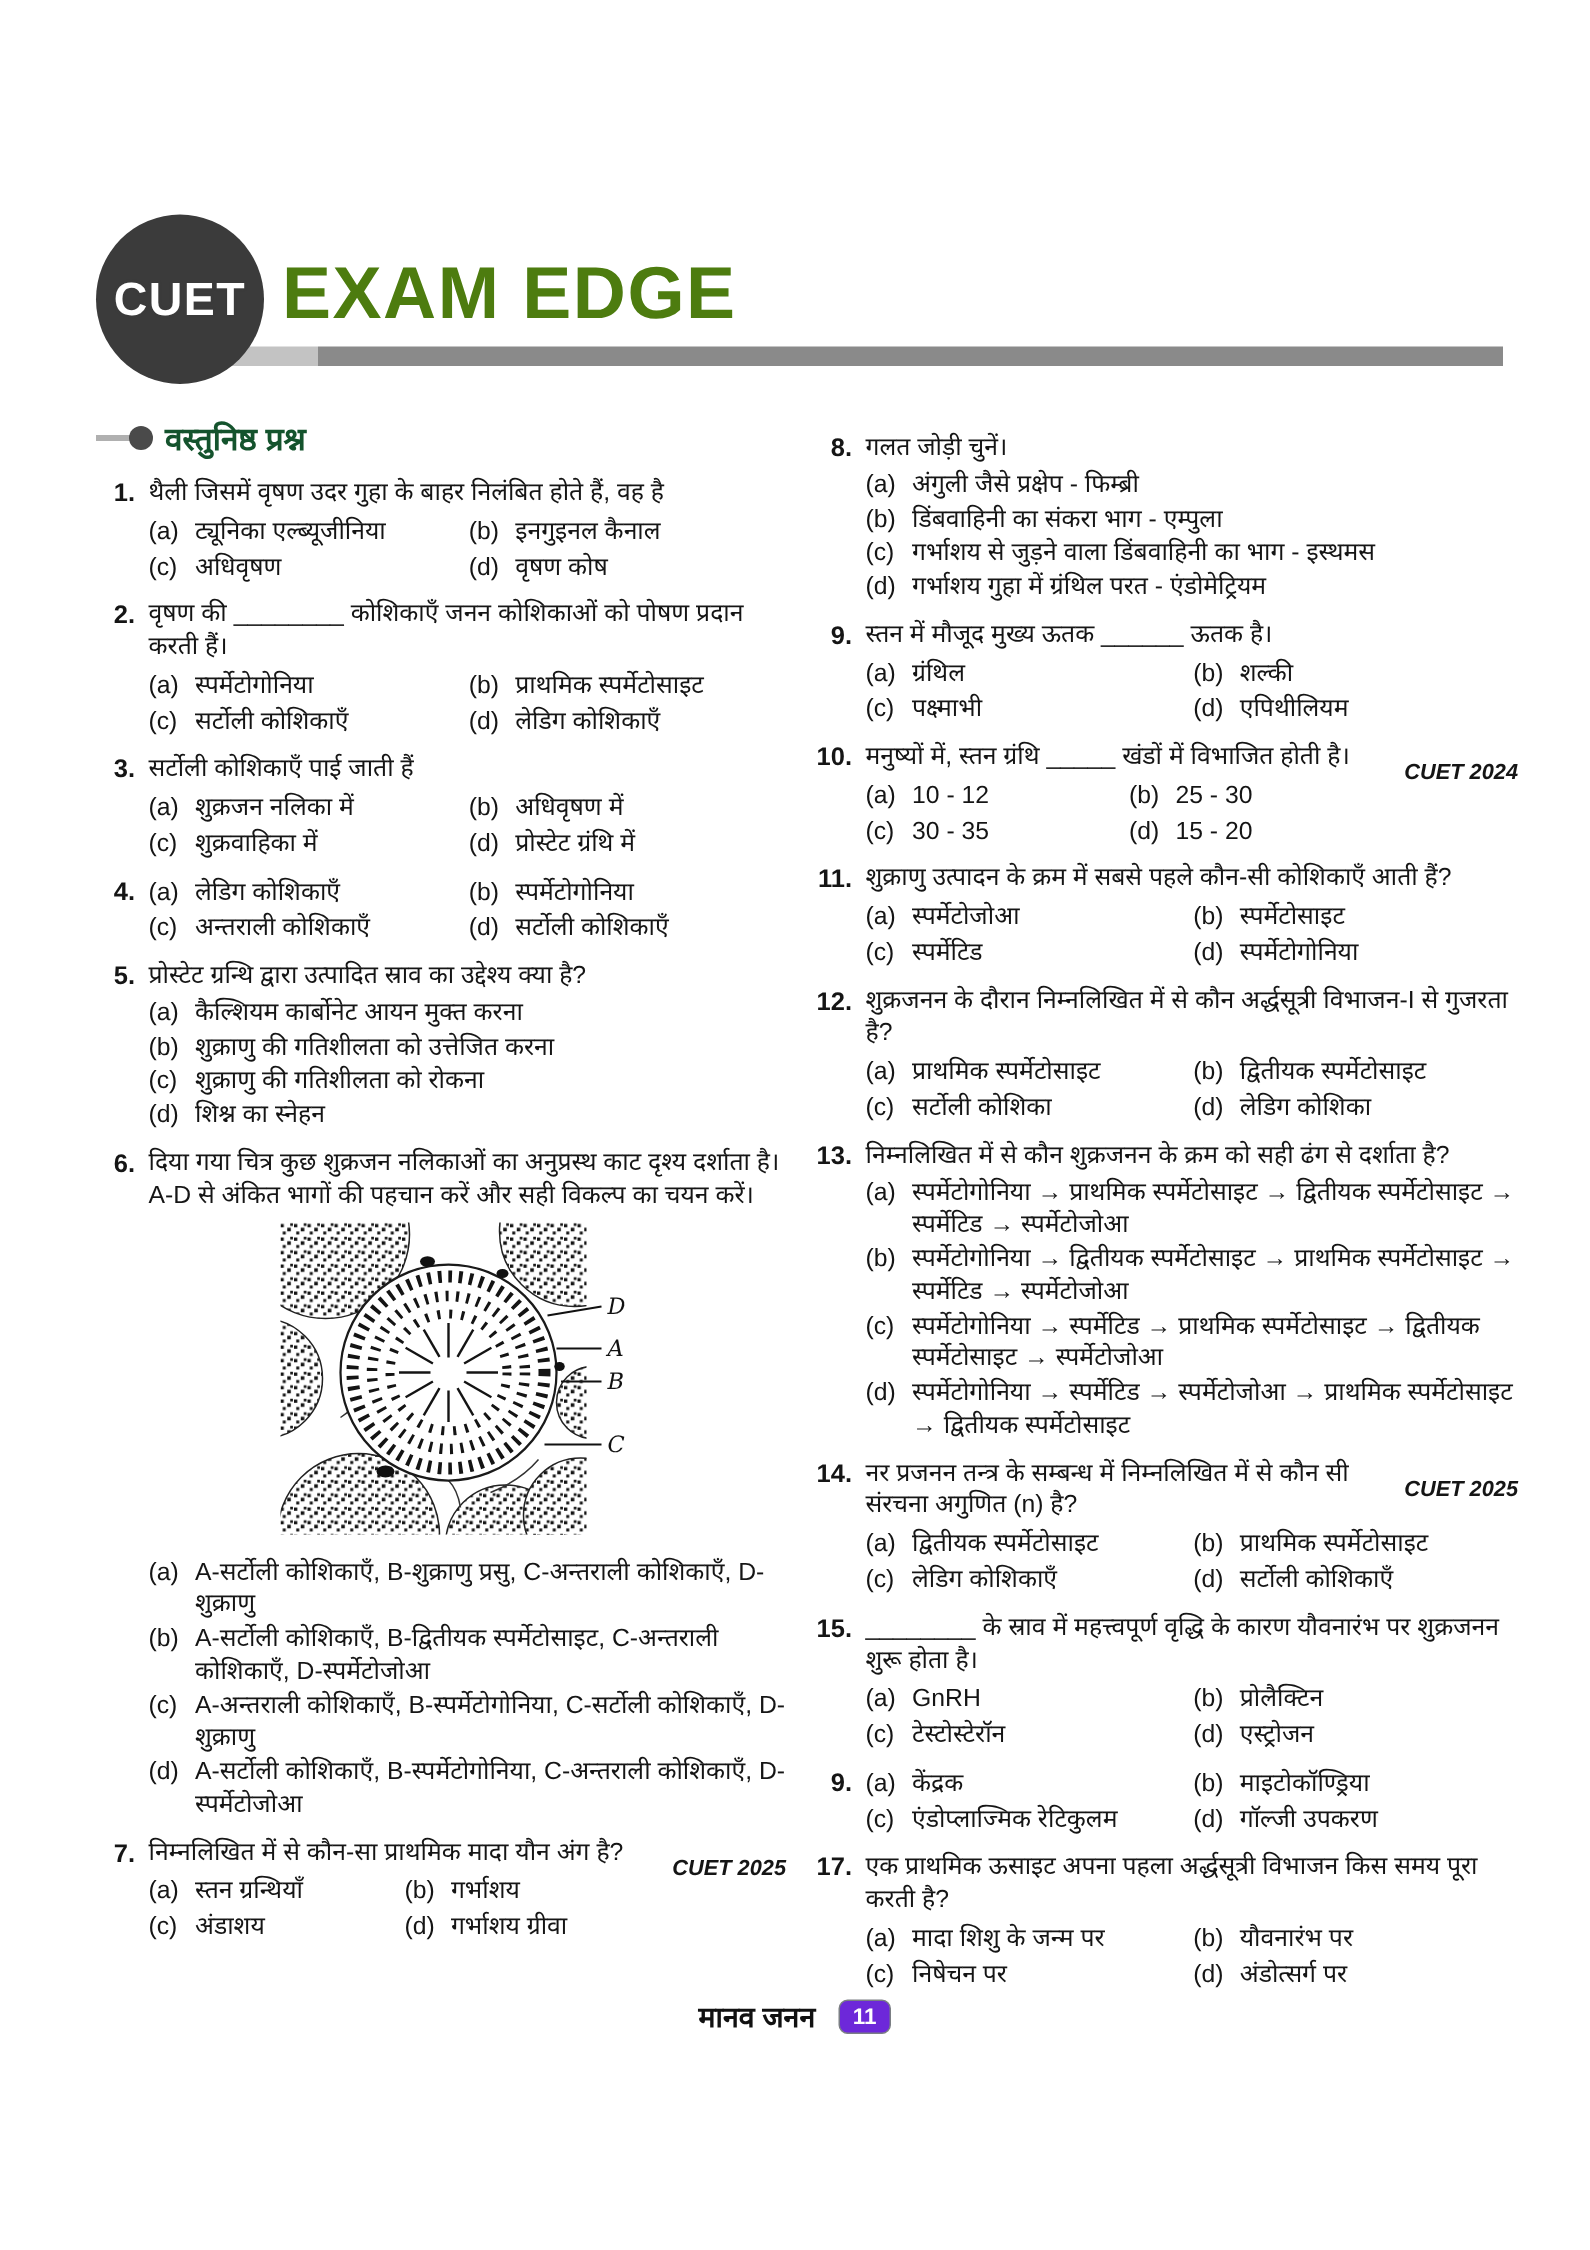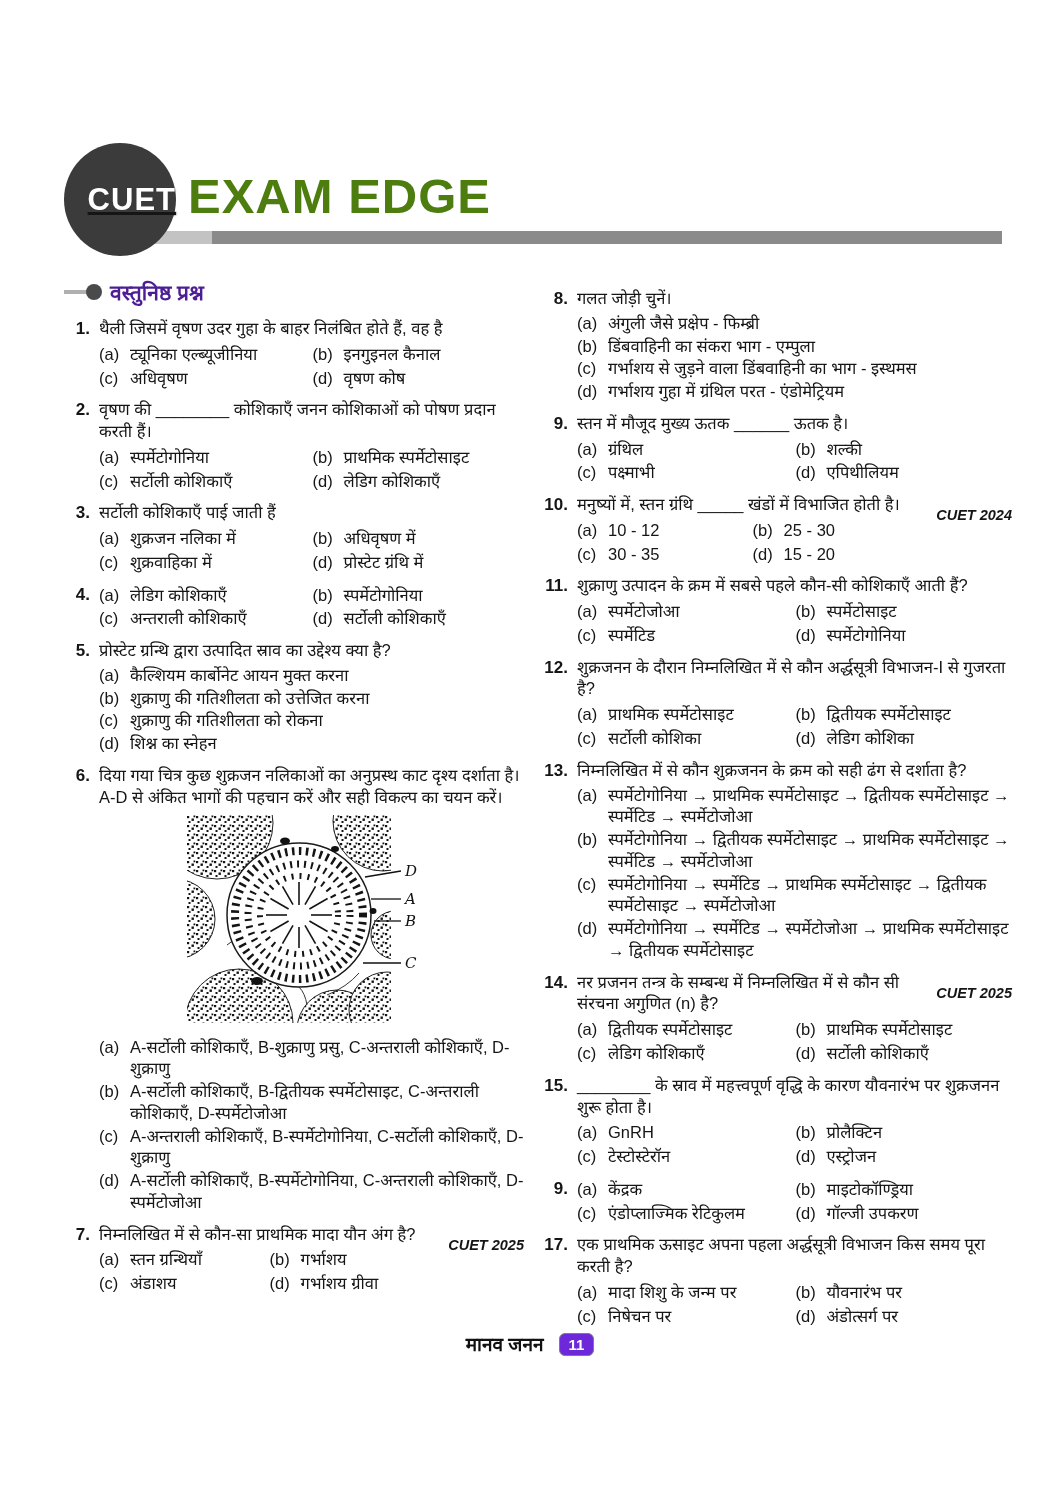--- a/index.html
+++ b/index.html
@@ -6,39 +6,39 @@
   body{
     width:1060px;height:1500px;background:#ffffff;position:relative;
     font-family:"Liberation Sans","DejaVu Sans",sans-serif;color:#151515;
     overflow:hidden;
   }
   
   .hdr-bar-light{position:absolute;left:100px;top:231px;width:112px;height:13px;background:#c3c3c3;}
   .hdr-bar-dark{position:absolute;left:212px;top:231px;width:790px;height:13px;background:#8a8a8a;}
   .logo-circle{
     position:absolute;left:64px;top:143px;width:112px;height:113px;border-radius:50%;
-    background:#3b3b3b;display:flex;align-items:center;justify-content:flex-end;z-index:2;text-decoration:underline;
+    background:#3b3b3b;display:flex;align-items:center;justify-content:center;z-index:2;
   }
   .logo-text{
     color:#ffffff;font-weight:bold;font-size:31px;letter-spacing:1px;
     text-shadow:0 0 2px #3b3b3b;
   }
   .brand-title{
     position:absolute;left:188px;top:168px;font-size:49px;font-weight:bold;
     letter-spacing:1px;color:#4d7c0f;z-index:2;
   }
   
   .col{position:absolute;}
   .col-left{left:62px;top:278px;width:462px;}
   .col-right{left:540px;top:288px;width:472px;}
   
   .section-head{display:flex;align-items:center;margin:0 0 12px 2px;}
   .bullet-line{width:30px;height:4px;background:#b0b0b0;}
   .bullet-dot{width:16px;height:16px;border-radius:50%;background:#4a4a4a;margin-left:-8px;}
-  .section-title{font-weight:bold;font-size:21px;margin-left:8px;color:#4c1d95;}
+  .section-title{font-weight:bold;font-size:21px;margin-left:8px;color:#14532d;}
   
   .q{display:flex;margin-bottom:9px;}
   .qnum{flex:none;width:37px;text-align:right;padding-right:9px;font-weight:bold;font-size:17px;line-height:1.32;box-sizing:border-box;}
   .qbody{flex:1;min-width:0;}
   .qtext{font-size:16.5px;line-height:1.32;margin-bottom:3px;}
   .qtag{float:right;font-weight:bold;font-style:italic;font-size:14.5px;margin-left:10px;margin-top:12px;}
   .opts2{display:grid;grid-template-columns:1fr 1fr;column-gap:2px;}
   .opts1{display:block;}
   .opt{display:flex;font-size:16.5px;line-height:1.32;margin:1px 0;}
   .olabel{flex:none;width:31px;}

